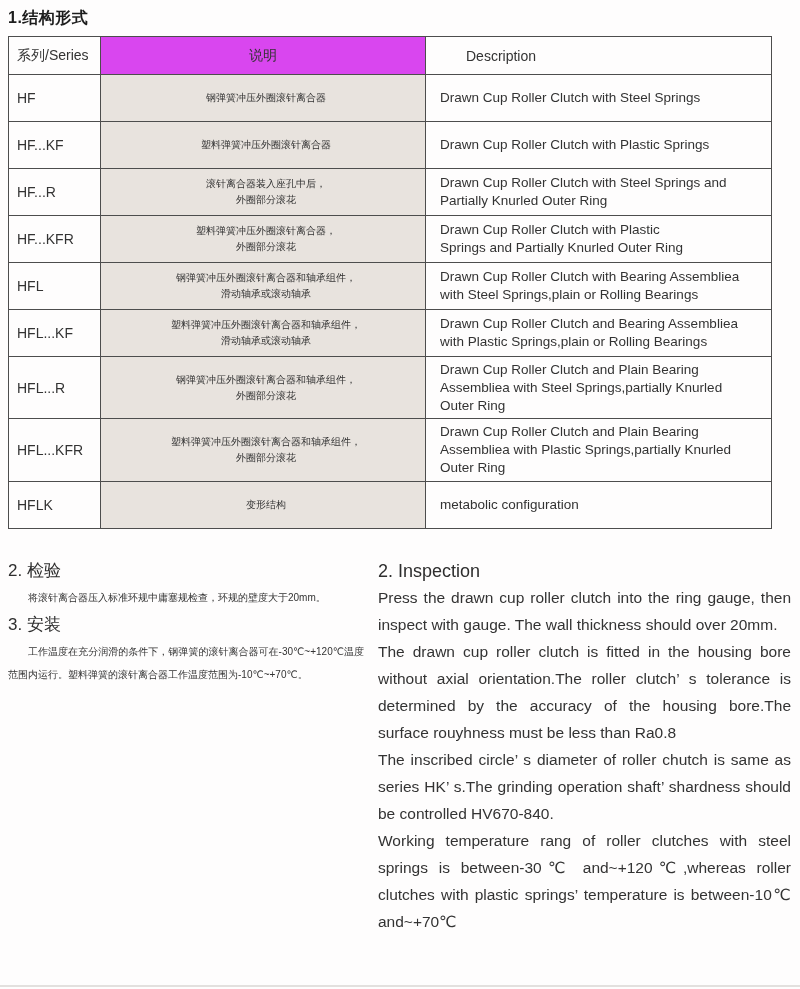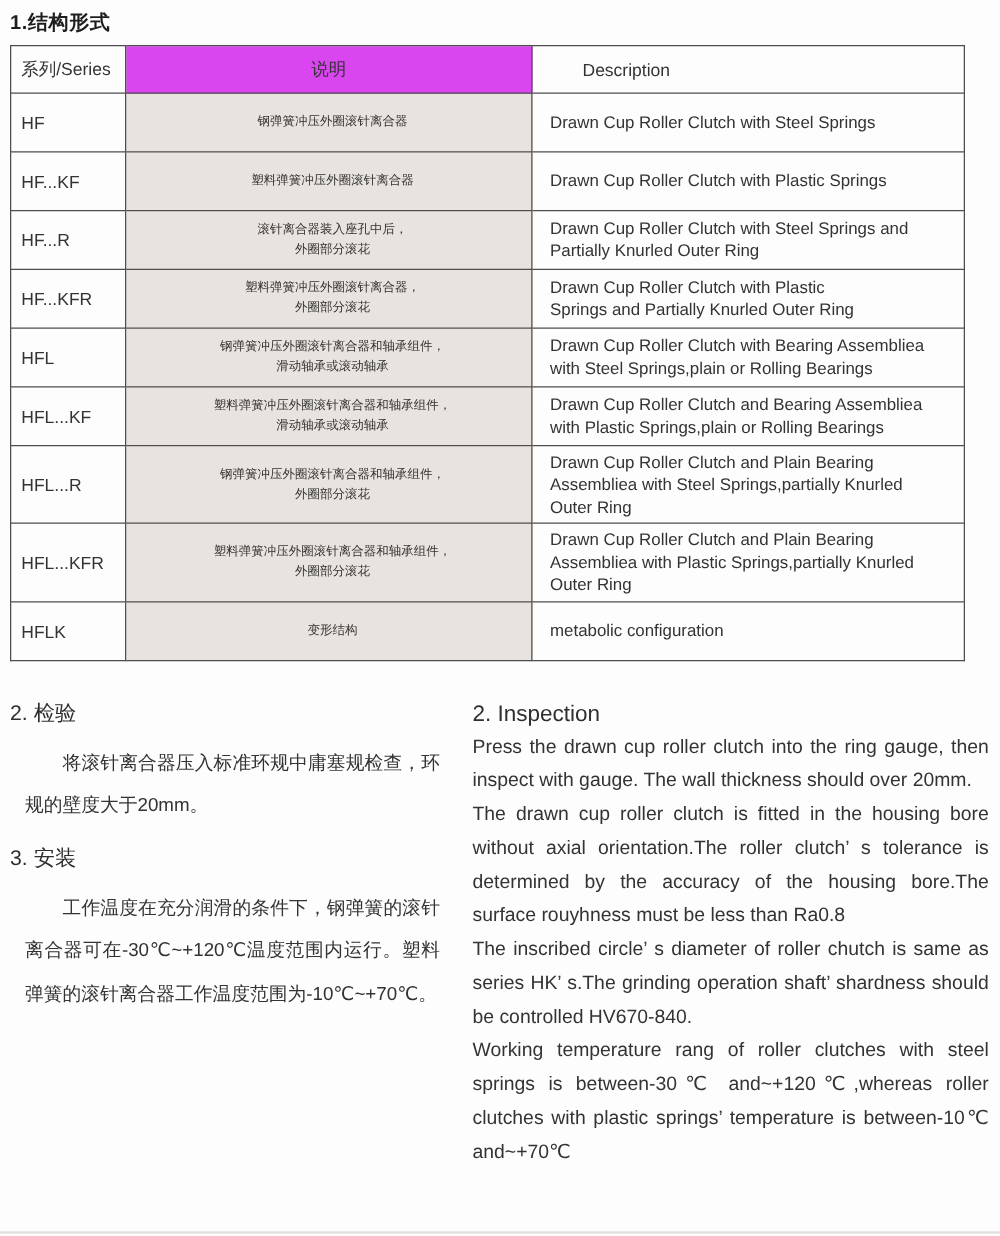--- a/index.html
+++ b/index.html
@@ -61,23 +61,23 @@
     margin-top:26px;
     gap:14px;
   }
   .col-left  { width:356px; flex:0 0 356px; }
   .col-right { width:413px; flex:0 0 413px; }
   h2.zh-head {
     font-size:17px; font-weight:normal; color:#2e2e2e;
     margin:4px 0 4px 0;
   }
   p.zh-para {
-    font-size:15px; line-height:2.3;
+    font-size:10px; line-height:2.3;
     text-align:justify; text-indent:2em;
-    margin:12px; color:#333;
+    margin:0; color:#333;
   }
   p.zh-para + p.zh-para { margin-top:16px; }
   h2.en-head {
     font-size:18px; font-weight:normal; color:#2e2e2e;
     margin:6px 0 3px 0;
   }
   p.en-para {
     font-size:15.5px; line-height:1.74;
     text-align:justify;
     margin:0; color:#333;

